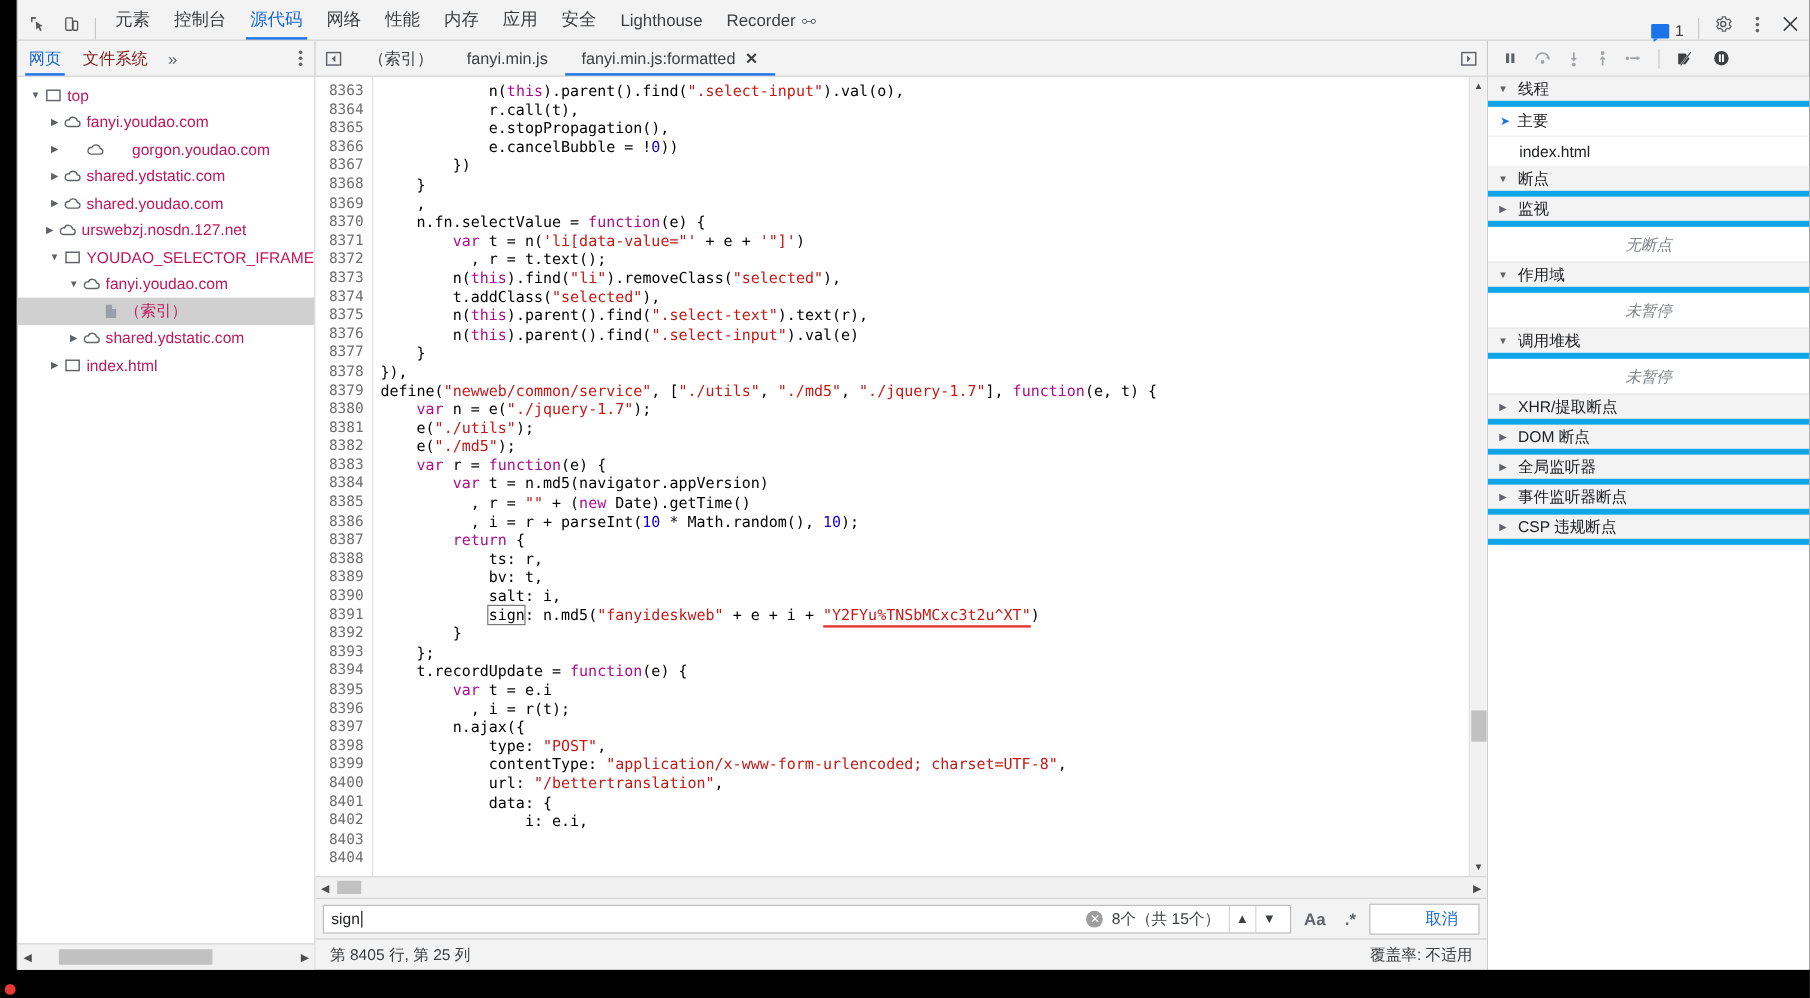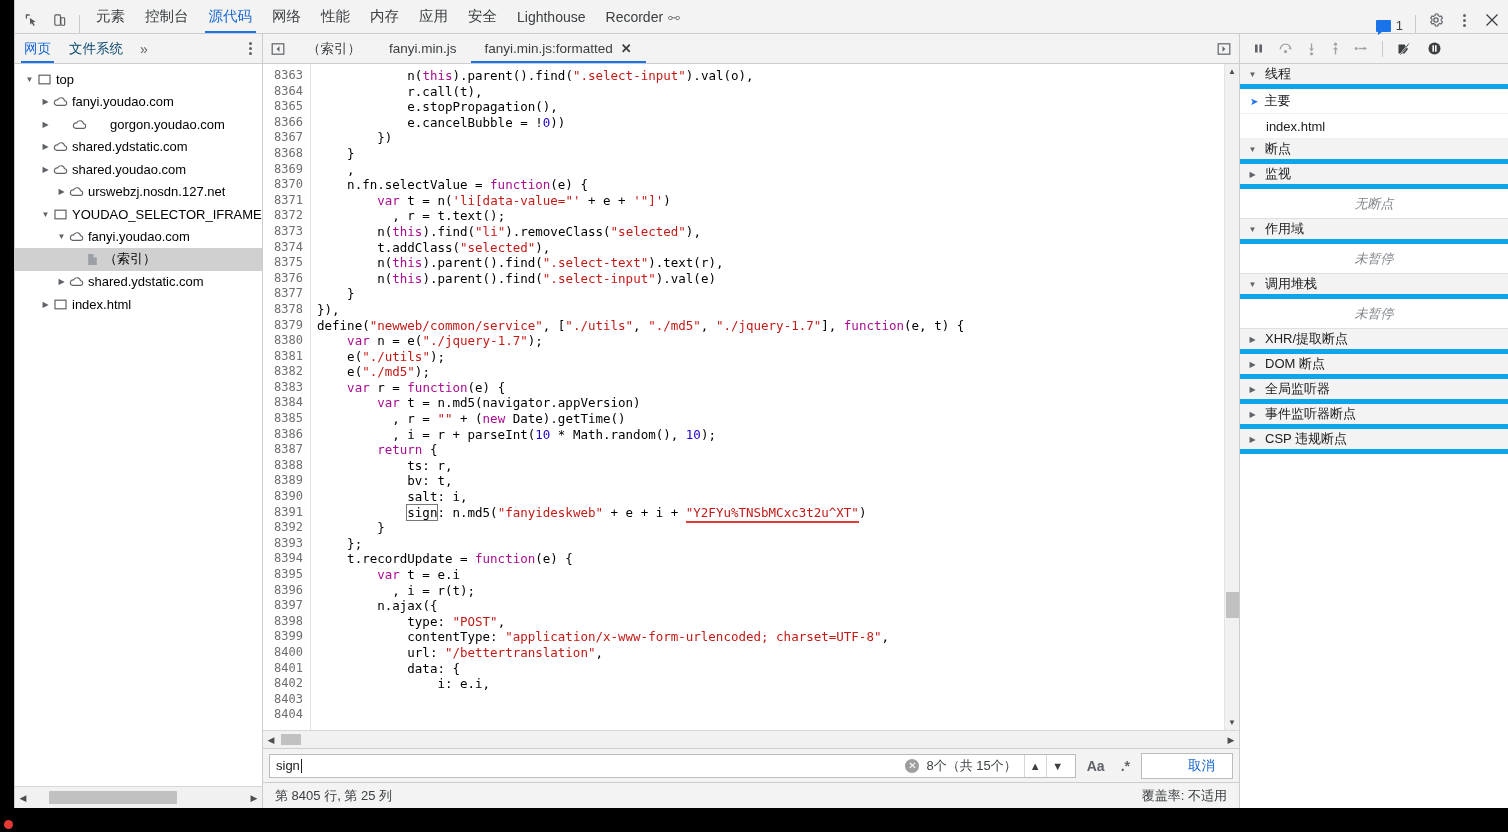--- a/index.html
+++ b/index.html
@@ -85,21 +85,21 @@
     background: #f3f3f3;
     border-bottom: 1px solid #cdcdcd;
   }
   .nav-tabs {
     width: 248px; min-width: 248px;
     display: flex; align-items: center;
     border-right: 1px solid #cdcdcd;
     position: relative;
   }
   .nav-tab {
-    font-size: 13.5px; color: #0c4a6e;
+    font-size: 13.5px; color: #7f1d1d;
     padding: 0 9px; height: 29px;
     display: flex; align-items: center;
     position: relative;
   }
   .nav-tab.active { color: #1967d2; }
   .nav-tab.active::after {
     content: ""; position: absolute; left: 6px; right: 6px; bottom: 0;
     height: 2px; background: #1a73e8;
   }
   .nav-more { font-size: 14px; color: #5f6368; padding: 0 8px; }
@@ -155,21 +155,21 @@
   }
   .tree-row.selected { background: #d0d0d0; }
   .tw {
     width: 13px; min-width: 13px; display: flex; align-items: center; justify-content: center;
     color: #5f6368; font-size: 8px;
   }
   .tw.open::before { content: "\25BC"; }
   .tw.closed::before { content: "\25B6"; }
   .tw.none::before { content: ""; }
   .ticon { width: 17px; min-width: 17px; display: flex; align-items: center; justify-content: center; margin-right: 3px; }
-  .tlabel { font-size: 13px; color: #000000; overflow: hidden; }
+  .tlabel { font-size: 13px; color: #be185d; overflow: hidden; }
 
   .sb-scroll {
     height: 22px; min-height: 22px;
     background: #f1f1f1;
     border-top: 1px solid #d6d6d6;
     display: flex; align-items: center;
     position: relative;
   }
   .sb-arrow { width: 16px; display:flex; align-items:center; justify-content:center; font-size:9px; color:#4d4d4d;}
   .sb-thumb {
@@ -526,21 +526,21 @@
             </div>
             <div class="tree-row" style="padding-left: 24px;">
               <span class="tw closed"></span>
               <span class="ticon">
                 <svg width="15" height="11" viewBox="0 0 15 11">
                   <path d="M3.6 9.4h7.6a2.3 2.3 0 00.3-4.6A3.6 3.6 0 004.6 4 2.7 2.7 0 003.6 9.4z" fill="none" stroke="#5f6368" stroke-width="1.1"></path>
                 </svg>
               </span>
               <span class="tlabel">shared.youdao.com</span>
             </div>
-            <div class="tree-row" style="padding-left: 40px;">
+            <div class="tree-row" style="padding-left: 20px;">
               <span class="tw closed"></span>
               <span class="ticon">
                 <svg width="15" height="11" viewBox="0 0 15 11">
                   <path d="M3.6 9.4h7.6a2.3 2.3 0 00.3-4.6A3.6 3.6 0 004.6 4 2.7 2.7 0 003.6 9.4z" fill="none" stroke="#5f6368" stroke-width="1.1"></path>
                 </svg>
               </span>
               <span class="tlabel">urswebzj.nosdn.127.net</span>
             </div>
             <div class="tree-row" style="padding-left: 24px;">
               <span class="tw open"></span>

